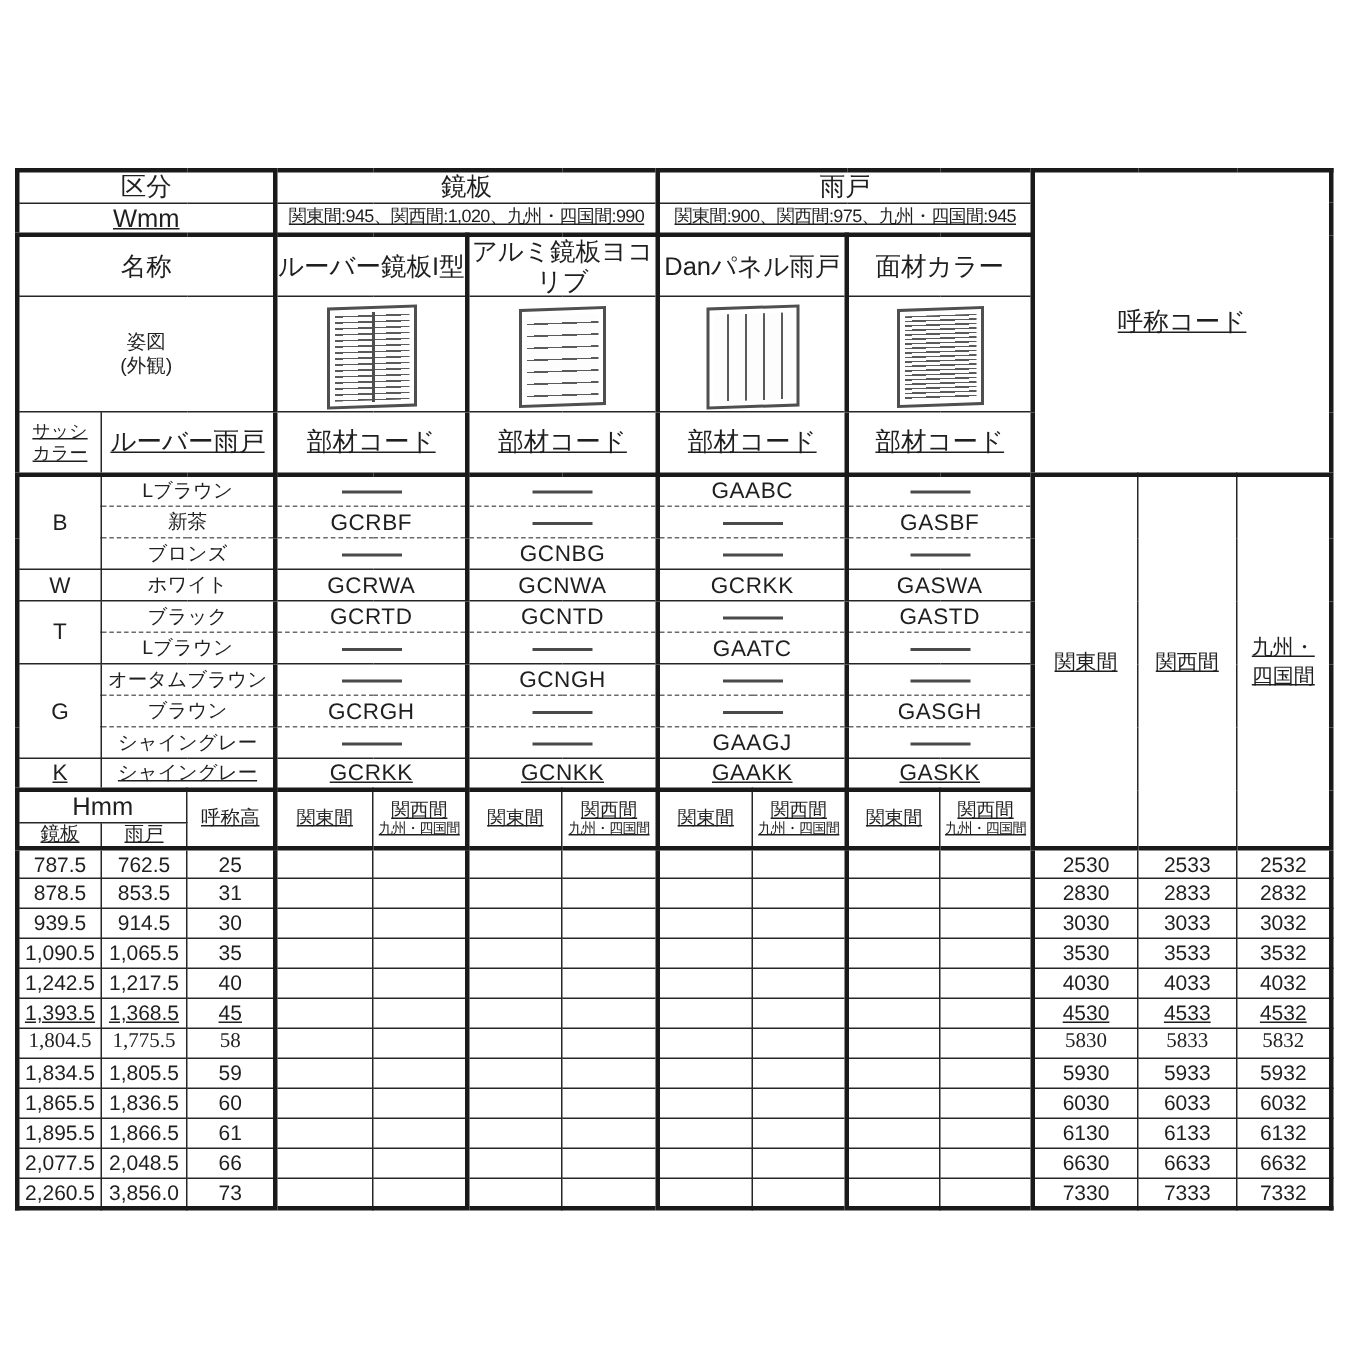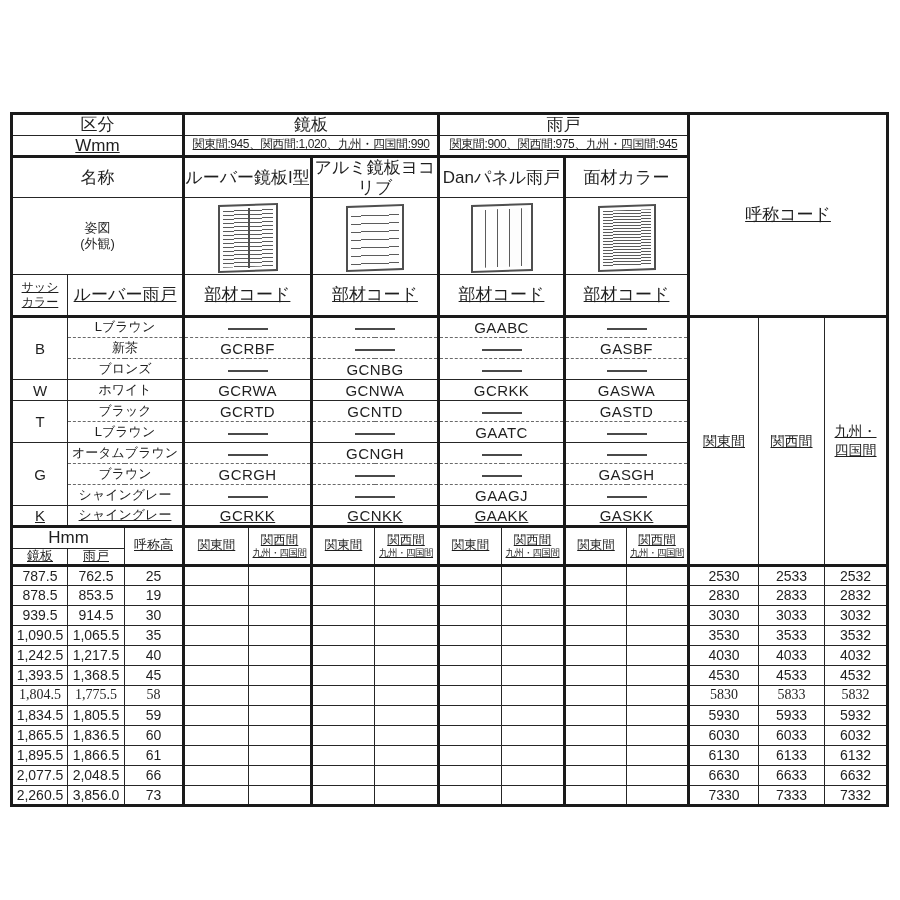--- a/index.html
+++ b/index.html
@@ -218,21 +218,21 @@
         <td class="br3"></td>
         <td></td>
         <td class="br3"></td>
         <td class="num">2530</td>
         <td class="num">2533</td>
         <td class="num">2532</td>
       </tr>
       <tr style="height: 20px; margin-top: 44px;">
         <td class="num">878.5</td>
         <td class="num">853.5</td>
-        <td class="num br3">19</td>
+        <td class="num br3">31</td>
         <td></td>
         <td class="br3"></td>
         <td></td>
         <td class="br3"></td>
         <td></td>
         <td class="br3"></td>
         <td></td>
         <td class="br3"></td>
         <td class="num">2830</td>
         <td class="num">2833</td>
@@ -279,21 +279,21 @@
         <td></td>
         <td class="br3"></td>
         <td></td>
         <td class="br3"></td>
         <td></td>
         <td class="br3"></td>
         <td class="num">4030</td>
         <td class="num">4033</td>
         <td class="num">4032</td>
       </tr>
-      <tr style="height: 20px;">
+      <tr style="height: 20px; text-decoration: underline;">
         <td class="num">1,393.5</td>
         <td class="num">1,368.5</td>
         <td class="num br3">45</td>
         <td></td>
         <td class="br3"></td>
         <td></td>
         <td class="br3"></td>
         <td></td>
         <td class="br3"></td>
         <td></td>

